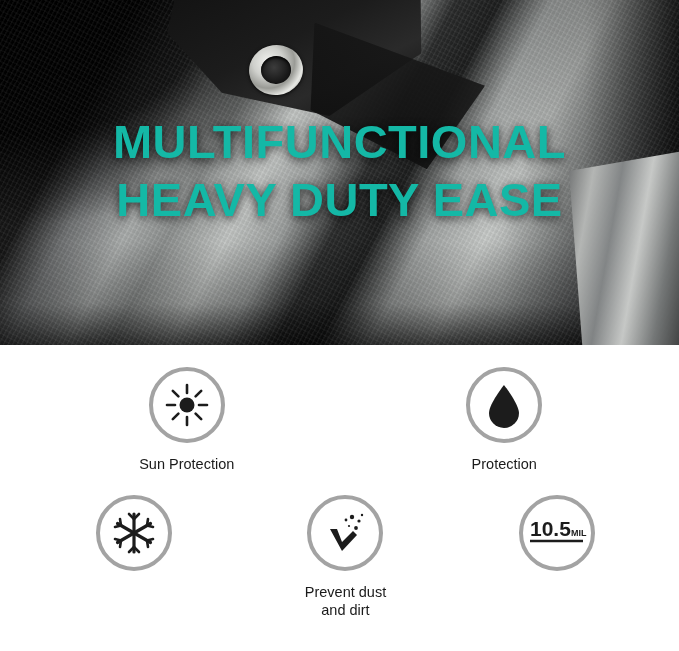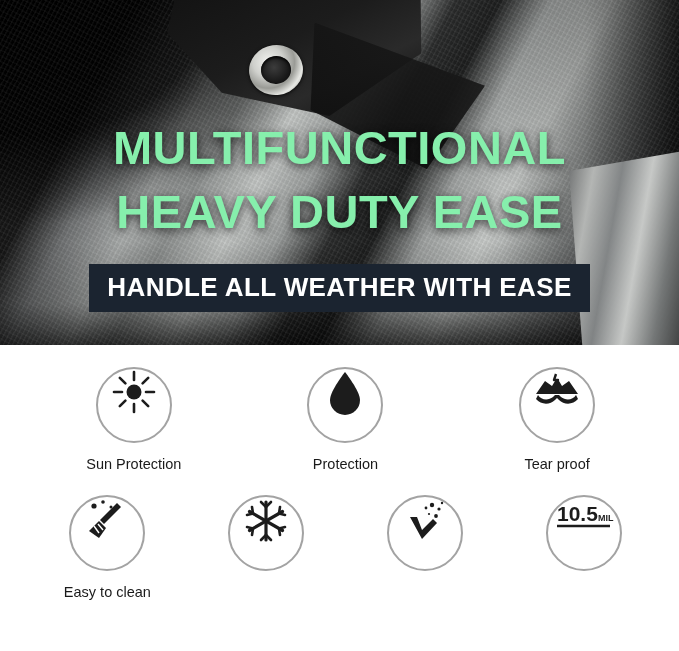--- a/index.html
+++ b/index.html
@@ -125,28 +125,28 @@
     width: 679px;
     height: 345px;
     display: flex;
     flex-direction: column;
     align-items: center;
     justify-content: flex-start;
     padding-top: 118px;
     box-sizing: border-box;
   }
   .headline1, .headline2 {
-    color: #86efac;
+    color: #14b8a6;
     font-weight: 700;
     letter-spacing: 0.5px;
     line-height: 1.02;
     text-align: center;
     text-shadow: 0 2px 10px rgba(0,0,0,0.75);
     font-size: 47px;
-    margin: 6px;
+    margin: 0;
     white-space: nowrap;
   }
   .headline2 {
     margin-top: 10px;
   }
   .subbar {
     margin-top: 22px;
     background: #1b2430;
     color: #ffffff;
     font-size: 26px;
@@ -178,23 +178,23 @@
   .feature {
     width: 150px;
     display: flex;
     flex-direction: column;
     align-items: center;
   }
   .circle {
     width: 76px;
     height: 76px;
     border-radius: 50%;
-    border: 2px solid #a3a3a3;
+    border: 4px solid #a3a3a3;
     display: flex;
-    align-items: flex-start;
+    align-items: center;
     justify-content: center;
     box-sizing: border-box;
     background: #ffffff;
   }
   .feature-label {
     margin-top: 12px;
     font-size: 14.5px;
     color: #1a1a1a;
     text-align: center;
     line-height: 1.25;
@@ -211,21 +211,20 @@
     <div class="hero-photo"></div>
     <div class="hero-weave"></div>
     <div class="hero-flap"></div>
     <div class="hero-flap2"></div>
     <div class="fold-r"></div>
     <div class="grommet"></div>
 
     <div class="hero-text">
       <h1 class="headline1">MULTIFUNCTIONAL</h1>
       <h1 class="headline2">HEAVY DUTY EASE</h1>
-      <div class="subbar">HANDLE ALL WEATHER WITH EASE</div>
     </div>
   </section>
 
   <section class="features">
 
     <div class="feature-row">
 
       <div class="feature">
         <div class="circle">
           <svg width="46" height="46" viewBox="0 0 46 46">
@@ -248,51 +247,25 @@
 
       <div class="feature">
         <div class="circle">
           <svg width="40" height="46" viewBox="0 0 40 46">
             <path d="M20 3 C20 3 5 22 5 31 A15 15 0 0 0 35 31 C35 22 20 3 20 3 Z" fill="#1c1c1c"></path>
           </svg>
         </div>
         <div class="feature-label">Protection</div>
       </div>
 
-      <div class="feature">
-        <div class="circle">
-          <svg width="50" height="40" viewBox="0 0 50 40">
-            <path d="M4 25 L13 12 L20 17 L23 12 L25 12 L27 12 L30 17 L37 12 L46 25 Z" fill="#1c1c1c"></path>
-            <path d="M6 26 C9 31 16 32 21 28 L23 26 L27 26 L29 28 C34 32 41 31 44 26 L46 30 C41 36 32 36 27 31 L25 29 L23 31 C18 36 9 36 4 30 Z" fill="#1c1c1c"></path>
-            <path d="M24 5 L22 11 L26 11 L24 18" fill="none" stroke="#1c1c1c" stroke-width="2.4" stroke-linejoin="round"></path>
-          </svg>
-        </div>
-        <div class="feature-label">Tear proof</div>
-      </div>
 
     </div>
 
     <div class="feature-row second">
 
-      <div class="feature">
-        <div class="circle">
-          <svg width="46" height="46" viewBox="0 0 46 46">
-            <circle cx="10" cy="9" r="2.6" fill="#1c1c1c"></circle>
-            <circle cx="19" cy="5" r="1.8" fill="#1c1c1c"></circle>
-            <circle cx="27" cy="10" r="1.5" fill="#1c1c1c"></circle>
-            <path d="M33 6 L37 10 L20 27 L16 23 Z" fill="#1c1c1c"></path>
-            <path d="M15 24 L22 31 L15 41 L5 34 Z" fill="#1c1c1c"></path>
-            <g stroke="#ffffff" stroke-width="1.4">
-              <line x1="10" y1="29" x2="15" y2="36"></line>
-              <line x1="14" y1="27" x2="19" y2="33"></line>
-            </g>
-          </svg>
-        </div>
-        <div class="feature-label">Easy to clean</div>
-      </div>
 
       <div class="feature">
         <div class="circle">
           <svg width="48" height="48" viewBox="0 0 48 48">
             <g stroke="#1c1c1c" stroke-width="3.2" stroke-linecap="round">
               <line x1="24" y1="5" x2="24" y2="43"></line>
               <line x1="7.5" y1="14.5" x2="40.5" y2="33.5"></line>
               <line x1="40.5" y1="14.5" x2="7.5" y2="33.5"></line>
             </g>
             <g stroke="#1c1c1c" stroke-width="2.6" stroke-linecap="round">
@@ -318,20 +291,22 @@
           <svg width="48" height="48" viewBox="0 0 48 48">
             <circle cx="31" cy="8" r="2.2" fill="#1c1c1c"></circle>
             <circle cx="38" cy="12" r="1.6" fill="#1c1c1c"></circle>
             <circle cx="25" cy="11" r="1.4" fill="#1c1c1c"></circle>
             <circle cx="35" cy="19" r="1.9" fill="#1c1c1c"></circle>
             <circle cx="41" cy="6" r="1.2" fill="#1c1c1c"></circle>
             <circle cx="28" cy="17" r="1.1" fill="#1c1c1c"></circle>
             <path d="M9 20 L16 20 L21 33 L32 22 L36 26 L21 42 Z" fill="#1c1c1c"></path>
           </svg>
         </div>
+        <div class="feature-label">Prevent dust
+and dirt</div>
       </div>
 
       <div class="feature">
         <div class="circle">
           <svg width="64" height="42" viewBox="0 0 64 42">
             <text x="5" y="24" font-family="Liberation Sans, sans-serif" font-size="21" font-weight="700" fill="#1c1c1c">10.5</text>
             <text x="46" y="24" font-family="Liberation Sans, sans-serif" font-size="9" font-weight="700" fill="#1c1c1c">MIL</text>
             <line x1="5" y1="29" x2="58" y2="29" stroke="#1c1c1c" stroke-width="2.4"></line>
           </svg>
         </div>

